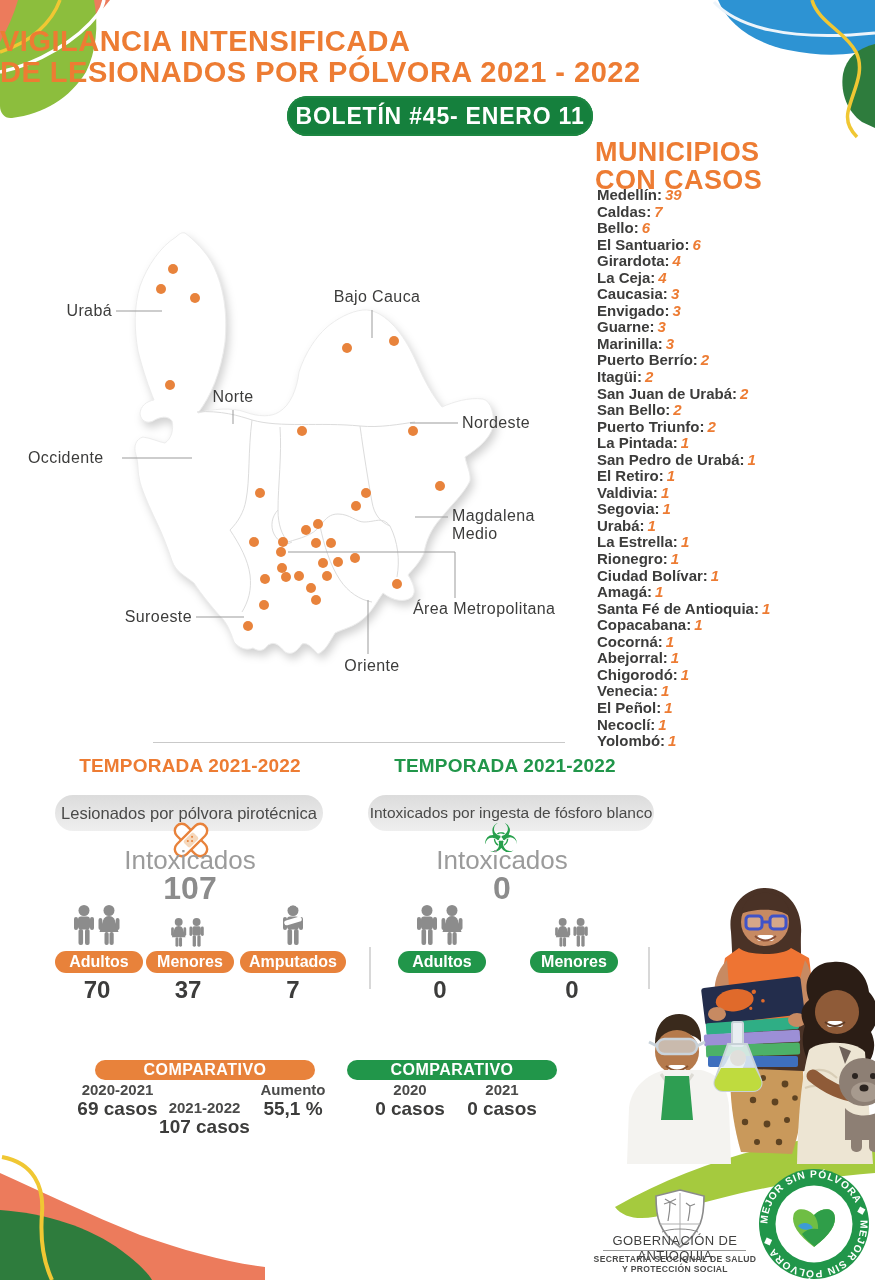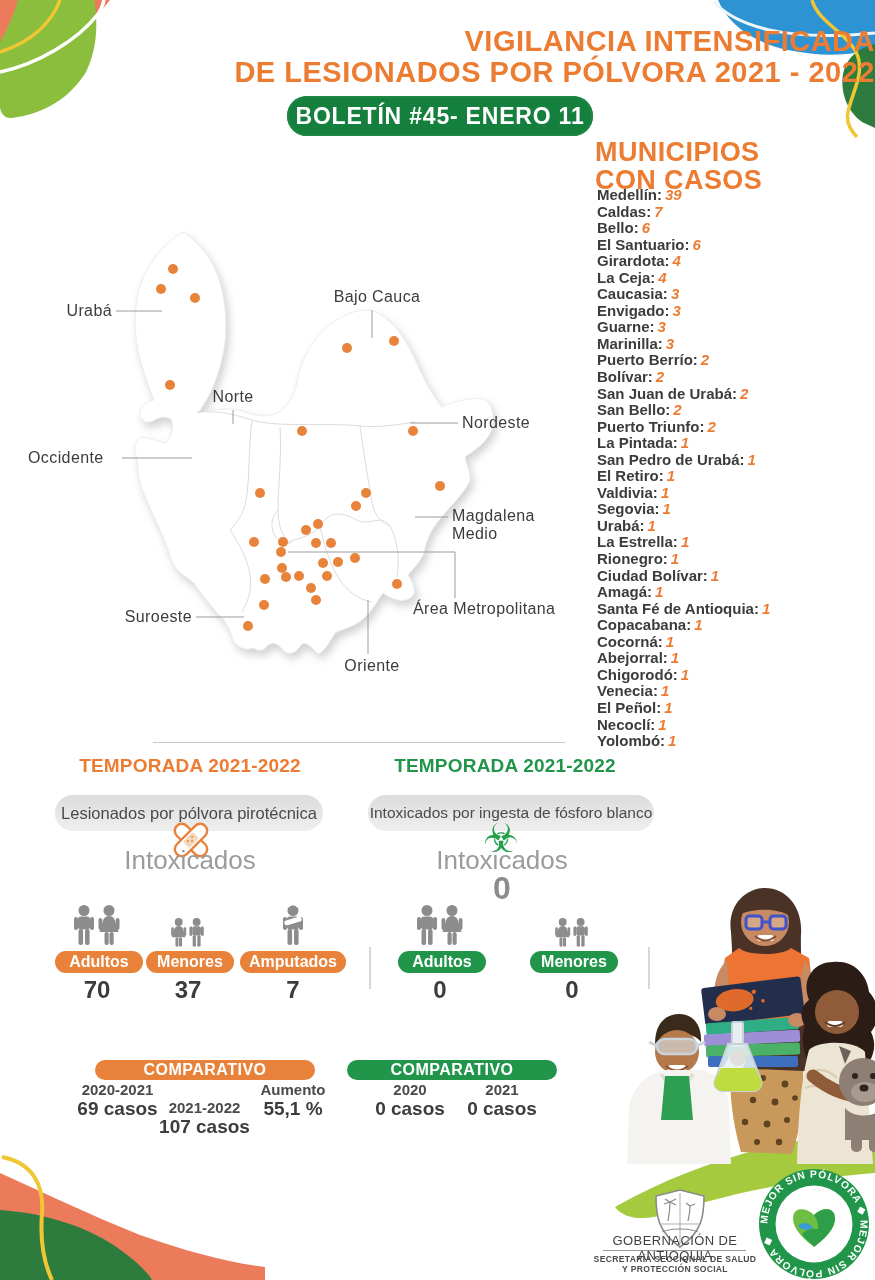--- a/index.html
+++ b/index.html
@@ -1,20 +1,20 @@
 <!DOCTYPE html>
 <html><head>
 <meta charset="utf-8">
 <style>
   html,body{margin:0;padding:0;background:#fff;}
   .canvas{position:relative;width:875px;height:1280px;background:#fff;overflow:hidden;
           font-family:"Liberation Sans",sans-serif;color:#3C3C3B;}
   .abs{position:absolute;}
   
-  .title{left:0;top:26px;width:875px;text-align:right;color:#ED7C33;font-weight:800;
+  .title{left:0;top:26px;width:875px;text-align:left;color:#ED7C33;font-weight:800;
          font-size:29px;line-height:31px;letter-spacing:.5px;}
   .bulletin{left:287px;top:96px;width:306px;height:40px;background:#15803d;border-radius:21px;
             color:#fff;font-weight:800;font-size:23px;letter-spacing:.8px;line-height:40px;text-align:center;
             box-shadow:inset 0 0 0 2px #1d8742;}
   
   .muni-head{left:595px;top:138px;width:270px;color:#ED7C33;font-weight:800;font-size:27px;line-height:28px;letter-spacing:.4px;}
   .muni-list{left:597px;top:187px;width:275px;}
   .muni-row{font-size:15px;font-weight:700;line-height:16.55px;color:#3C3C3B;white-space:nowrap;}
   .muni-row .num{color:#ED7C33;margin-left:3px;font-weight:800;font-style:italic;}
   
@@ -97,21 +97,21 @@
       <div class="muni-row"><span>Caldas:</span><span class="num">7</span></div>
       <div class="muni-row"><span>Bello:</span><span class="num">6</span></div>
       <div class="muni-row"><span>El Santuario:</span><span class="num">6</span></div>
       <div class="muni-row"><span>Girardota:</span><span class="num">4</span></div>
       <div class="muni-row"><span>La Ceja:</span><span class="num">4</span></div>
       <div class="muni-row"><span>Caucasia:</span><span class="num">3</span></div>
       <div class="muni-row"><span>Envigado:</span><span class="num">3</span></div>
       <div class="muni-row"><span>Guarne:</span><span class="num">3</span></div>
       <div class="muni-row"><span>Marinilla:</span><span class="num">3</span></div>
       <div class="muni-row"><span>Puerto Berrío:</span><span class="num">2</span></div>
-      <div class="muni-row"><span>Bolívar:</span><span class="num">2</span></div>
+      <div class="muni-row"><span>Itagüi:</span><span class="num">2</span></div>
       <div class="muni-row"><span>San Juan de Urabá:</span><span class="num">2</span></div>
       <div class="muni-row"><span>San Bello:</span><span class="num">2</span></div>
       <div class="muni-row"><span>Puerto Triunfo:</span><span class="num">2</span></div>
       <div class="muni-row"><span>La Pintada:</span><span class="num">1</span></div>
       <div class="muni-row"><span>San Pedro de Urabá:</span><span class="num">1</span></div>
       <div class="muni-row"><span>El Retiro:</span><span class="num">1</span></div>
       <div class="muni-row"><span>Valdivia:</span><span class="num">1</span></div>
       <div class="muni-row"><span>Segovia:</span><span class="num">1</span></div>
       <div class="muni-row"><span>Urabá:</span><span class="num">1</span></div>
       <div class="muni-row"><span>La Estrella:</span><span class="num">1</span></div>
@@ -211,20 +211,21 @@
     </g>
     <g transform="rotate(-45 26 22)">
       <rect x="6" y="15" width="40" height="14" rx="7" fill="#fff" stroke="#E8823B" stroke-width="2.4"></rect>
       <rect x="19" y="17.5" width="14" height="9" rx="2" fill="#F5D8BC"></rect>
       <circle cx="23" cy="20.5" r="1" fill="#E8823B"></circle>
         <circle cx="29" cy="20.5" r="1" fill="#E8823B"></circle>
       <circle cx="26" cy="23.5" r="1" fill="#E8823B"></circle>
     </g>
   </svg>
   <div class="abs metric-label" style="left:95px;top:845px;width:190px;">Intoxicados</div>
+  <div class="abs metric-value" style="left:95px;top:873px;width:190px;">107</div>
 
   <div class="abs stat" style="left:55px;top:903px;width:84px;">
     <div class="stat-icons">
       <svg width="52" height="46" viewBox="0 0 48 46" fill="#8C8C8C">
         <circle cx="11" cy="5.5" r="5.5"></circle>
           <rect x="5" y="11.5" width="12" height="13" rx="3"></rect>
         <rect x="1" y="12" width="4" height="13" rx="2"></rect>
           <rect x="17" y="12" width="4" height="13" rx="2"></rect>
         <rect x="5.5" y="24" width="4.6" height="16" rx="2"></rect>
           <rect x="12" y="24" width="4.6" height="16" rx="2"></rect>

